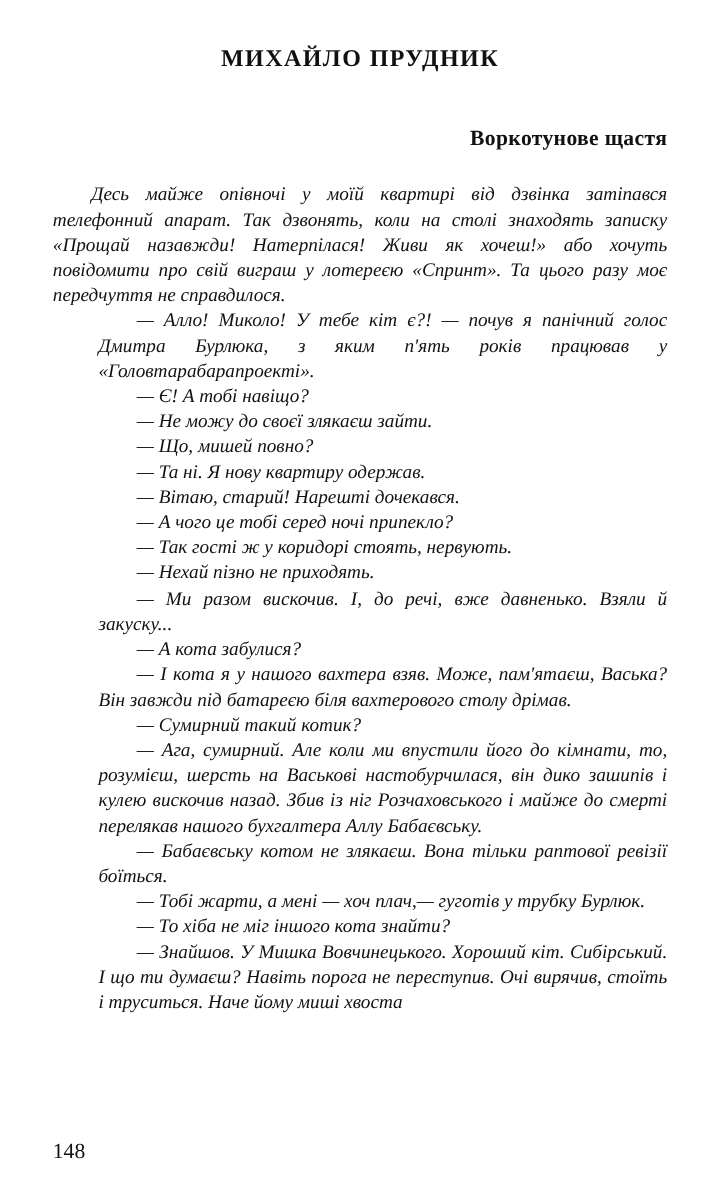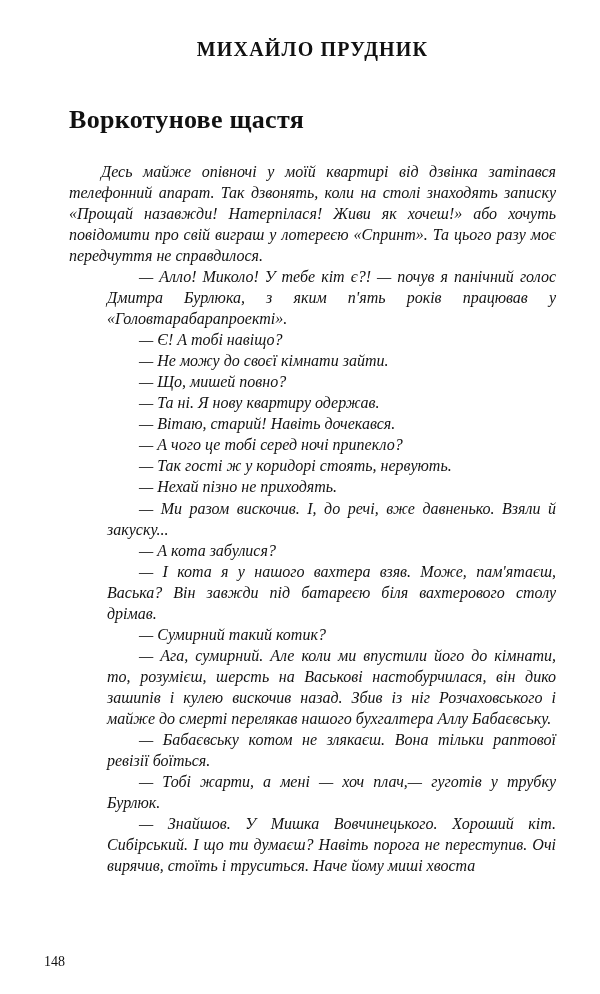--- a/index.html
+++ b/index.html
@@ -12,33 +12,33 @@
     background: #ffffff;
     font-family: "Liberation Serif", "DejaVu Serif", serif;
     color: #111111;
     overflow: hidden;
   }
   .page {
     position: relative;
     width: 600px;
     height: 994px;
     box-sizing: border-box;
-    padding: 30px 44px 0 69px;
+    padding: 30px 44px 0 44px;
   }
   .author {
     text-align: center;
     font-size: 20px;
     letter-spacing: 1.2px;
     font-weight: 700;
     margin: 8px 0 0 0;
     text-transform: uppercase;
   }
   .title {
-    text-align: left;
-    font-size: 26px;
+    text-align: right;
+    font-size: 18px;
     font-weight: 700;
     margin: 44px 0 0 0;
     letter-spacing: 0.3px;
   }
   .body {
     margin-top: 26px;
     font-size: 16px;
     line-height: 1.315;
     text-align: justify;
     text-justify: inter-word;
@@ -50,48 +50,49 @@
     text-indent: 2.0em;
   }
   .body p.dlg {
     text-indent: 2.0em;
     margin-left: 38px;
   }
   .folio {
     position: absolute;
     left: 44px;
     bottom: 24px;
-    font-size: 14px;
+    font-size: 18px;
     font-family: "Liberation Serif", "DejaVu Serif", serif;
   }
 </style>
 </head>
 <body>
 
 <div class="page">
 
   <div class="author">МИХАЙЛО ПРУДНИК</div>
 
   <div class="title">Воркотунове щастя</div>
 
   <div class="body">
     <p>Десь майже опівночі у моїй квартирі від дзвінка затіпався телефонний апарат. Так дзвонять, коли на столі знаходять записку «Прощай назавжди! Натерпілася! Живи як хочеш!» або хочуть повідомити про свій виграш у лотереєю «Спринт». Та цього разу моє передчуття не справдилося.</p>
     <p class="dlg">— Алло! Миколо! У тебе кіт є?! — почув я панічний голос Дмитра Бурлюка, з яким п'ять років працював у «Головтарабарапроекті».</p>
     <p class="dlg">— Є! А тобі навіщо?</p>
-    <p class="dlg">— Не можу до своєї кімнати зайти.</p>
+    <p class="dlg">— Не можу до своєї злякаєш зайти.</p>
     <p class="dlg">— Що, мишей повно?</p>
     <p class="dlg">— Та ні. Я нову квартиру одержав.</p>
-    <p class="dlg">— Вітаю, старий! Навіть дочекався.</p>
+    <p class="dlg">— Вітаю, старий! Нарешті дочекався.</p>
     <p class="dlg">— А чого це тобі серед ночі припекло?</p>
     <p class="dlg">— Так гості ж у коридорі стоять, нервують.</p>
     <p class="dlg">— Нехай пізно не приходять.</p>
     <p class="dlg">— Ми разом вискочив. І, до речі, вже давненько. Взяли й закуску...</p>
     <p class="dlg">— А кота забулися?</p>
     <p class="dlg">— І кота я у нашого вахтера взяв. Може, пам'ятаєш, Васька? Він завжди під батареєю біля вахтерового столу дрімав.</p>
     <p class="dlg">— Сумирний такий котик?</p>
     <p class="dlg">— Ага, сумирний. Але коли ми впустили його до кімнати, то, розумієш, шерсть на Васькові настобурчилася, він дико зашипів і кулею вискочив назад. Збив із ніг Розчаховського і майже до смерті перелякав нашого бухгалтера Аллу Бабаєвську.</p>
     <p class="dlg">— Бабаєвську котом не злякаєш. Вона тільки раптової ревізії боїться.</p>
     <p class="dlg">— Тобі жарти, а мені — хоч плач,— гуготів у трубку Бурлюк.</p>
+    <p class="dlg">— То хіба не міг іншого кота знайти?</p>
     <p class="dlg">— Знайшов. У Мишка Вовчинецького. Хороший кіт. Сибірський. І що ти думаєш? Навіть порога не переступив. Очі вирячив, стоїть і труситься. Наче йому миші хвоста</p>
   </div>
 
   <div class="folio">148</div>
 </div>
 
 </body></html>

